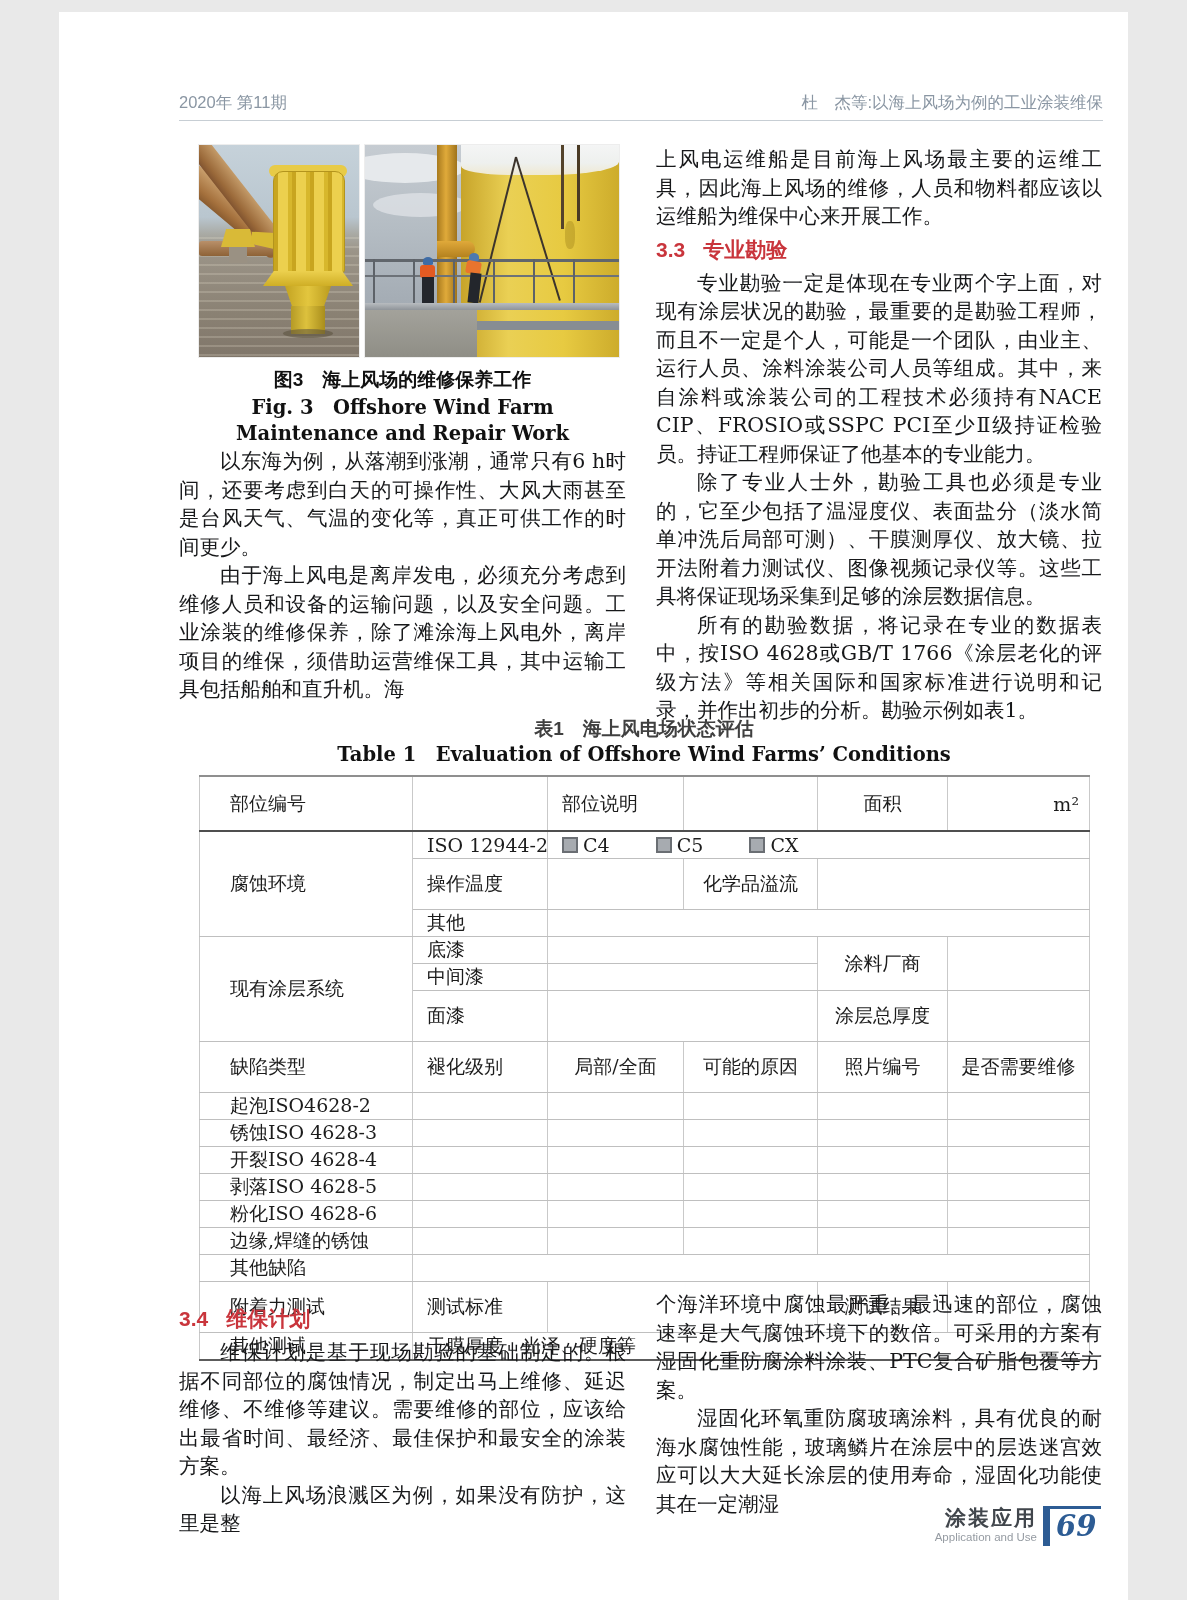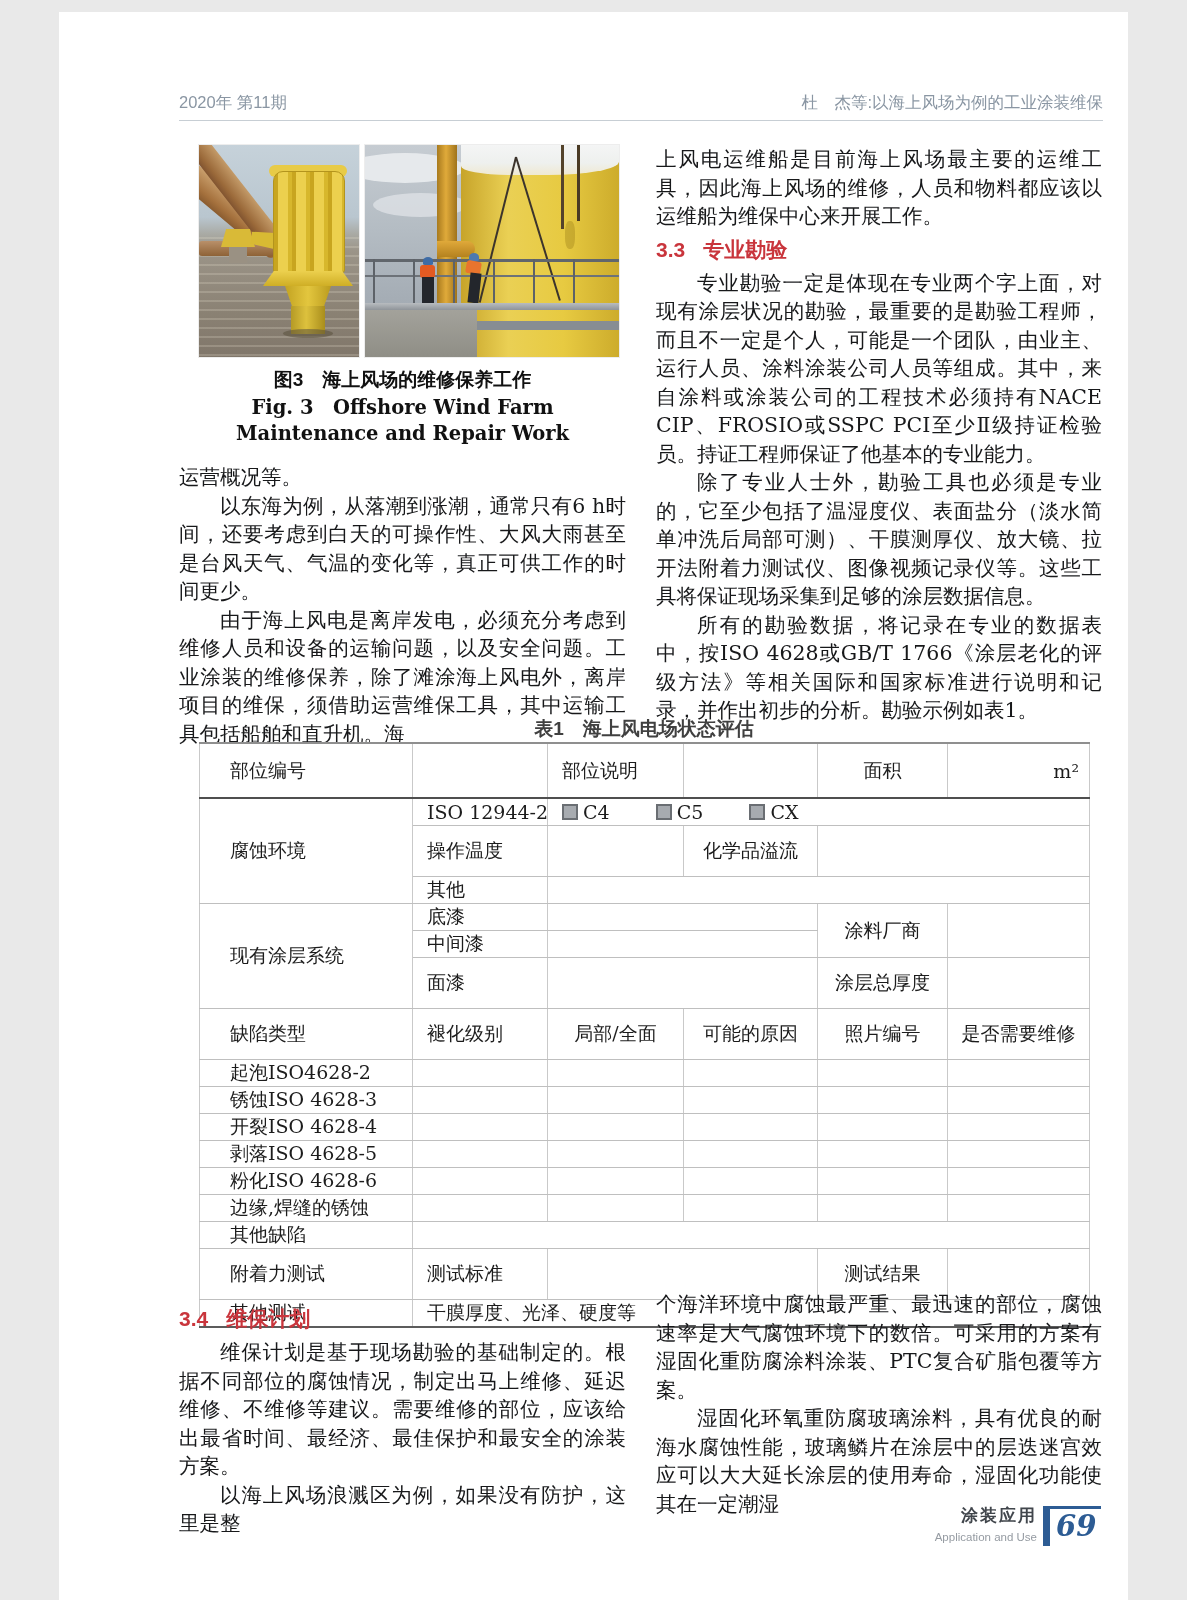--- a/index.html
+++ b/index.html
@@ -38,21 +38,21 @@
   table.t td.ctr{text-align:center;padding:12px;}
   table.t td.rt{text-align:right;padding-right:10px;}
   .cb{display:inline-block;width:12px;height:12px;background:#a7abb0;border:2px solid #6a6e73;vertical-align:-1px;margin-right:5px;}
   .cbi{margin-right:40px;}
   
   .botL{position:absolute;left:120px;top:1288px;width:447px;}
   .botR{position:absolute;left:597px;top:1278px;width:446px;}
   
   .pfoot{position:absolute;left:840px;top:1492px;width:204px;height:52px;}
   .pf-cn{position:absolute;right:66px;top:0;font-family:"Liberation Sans",sans-serif;font-weight:bold;
-         font-size:17px;color:#41464c;letter-spacing:2px;white-space:nowrap;}
+         font-size:21px;color:#41464c;letter-spacing:2px;white-space:nowrap;}
   .pf-en{position:absolute;right:66px;top:27px;font-family:"Liberation Sans",sans-serif;font-size:11.5px;color:#959ba2;white-space:nowrap;}
   .pf-brk{position:absolute;right:2px;top:2px;width:58px;height:42px;border-top:3px solid #2d5c94;}
   .pf-vbar{position:absolute;left:0;top:0;width:7px;height:37px;background:#2d5c94;}
   .pf-num{position:absolute;left:13px;top:0;font-style:italic;font-weight:bold;font-size:29px;color:#2d5c94;
           font-family:"DejaVu Serif","Liberation Serif",serif;}
 </style>
 </head>
 <body>
 
 <div class="page">
@@ -108,37 +108,37 @@
         <div style="left:104px;top:108px;width:10px;height:8px;background:#4d79b0;border-radius:50% 50% 20% 20%;"></div>
         <div style="left:101px;top:116px;width:15px;height:13px;background:#e8742d;border-radius:3px;transform:rotate(10deg);"></div>
         <div style="left:104px;top:128px;width:11px;height:30px;background:#23262c;transform:rotate(6deg);"></div>
         <div style="left:0;top:158px;width:254px;height:7px;background:linear-gradient(180deg,#b8bcc0,#8f9499);"></div>
         <div style="left:0;top:165px;width:112px;height:47px;background:linear-gradient(180deg,#a3a29b,#8f8e86);"></div>
         <div style="left:112px;top:176px;width:142px;height:9px;background:#878d93;"></div>
       </div>
     </div>
     <div class="cap-cn">图3　海上风场的维修保养工作</div>
     <div class="cap-en">Fig. 3　Offshore Wind Farm Maintenance and Repair Work</div>
-    <p class="para" style="margin-top:16px;">运营概况等。</p>
     <p class="para indent">以东海为例，从落潮到涨潮，通常只有6 h时间，还要考虑到白天的可操作性、大风大雨甚至是台风天气、气温的变化等，真正可供工作的时间更少。</p>
     <p class="para indent">由于海上风电是离岸发电，必须充分考虑到维修人员和设备的运输问题，以及安全问题。工业涂装的维修保养，除了滩涂海上风电外，离岸项目的维保，须借助运营维保工具，其中运输工具包括船舶和直升机。海</p>
   </div>
 
   <div class="colR">
     <p class="para">上风电运维船是目前海上风场最主要的运维工具，因此海上风场的维修，人员和物料都应该以运维船为维保中心来开展工作。</p>
     <div class="sec-h">
       <span class="num">3.3</span><span>专业勘验</span>
     </div>
     <p class="para indent">专业勘验一定是体现在专业两个字上面，对现有涂层状况的勘验，最重要的是勘验工程师，而且不一定是个人，可能是一个团队，由业主、运行人员、涂料涂装公司人员等组成。其中，来自涂料或涂装公司的工程技术必须持有NACE CIP、FROSIO或SSPC PCI至少Ⅱ级持证检验员。持证工程师保证了他基本的专业能力。</p>
     <p class="para indent">除了专业人士外，勘验工具也必须是专业的，它至少包括了温湿度仪、表面盐分（淡水简单冲洗后局部可测）、干膜测厚仪、放大镜、拉开法附着力测试仪、图像视频记录仪等。这些工具将保证现场采集到足够的涂层数据信息。</p>
     <p class="para indent">所有的勘验数据，将记录在专业的数据表中，按ISO 4628或GB/T 1766《涂层老化的评级方法》等相关国际和国家标准进行说明和记录，并作出初步的分析。勘验示例如表1。</p>
   </div>
 
   <div class="tblock">
     <div class="t-title-cn">表1　海上风电场状态评估</div>
+    <div class="t-title-en">Table 1　Evaluation of Offshore Wind Farms’ Conditions</div>
     <table class="t">
       <colgroup>
         <col style="width:213px">
           <col style="width:135px">
           <col style="width:136px">
         <col style="width:134px">
           <col style="width:130px">
           <col style="width:142px">
       </colgroup>
       <tbody>

